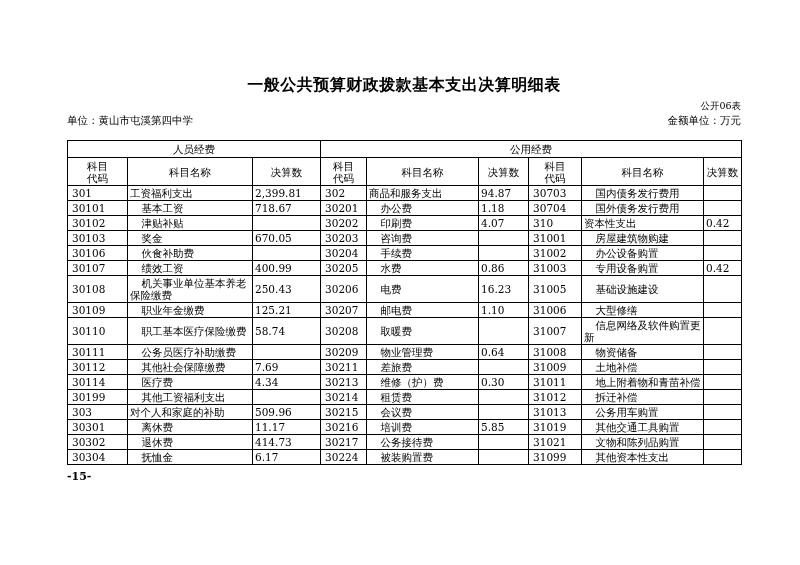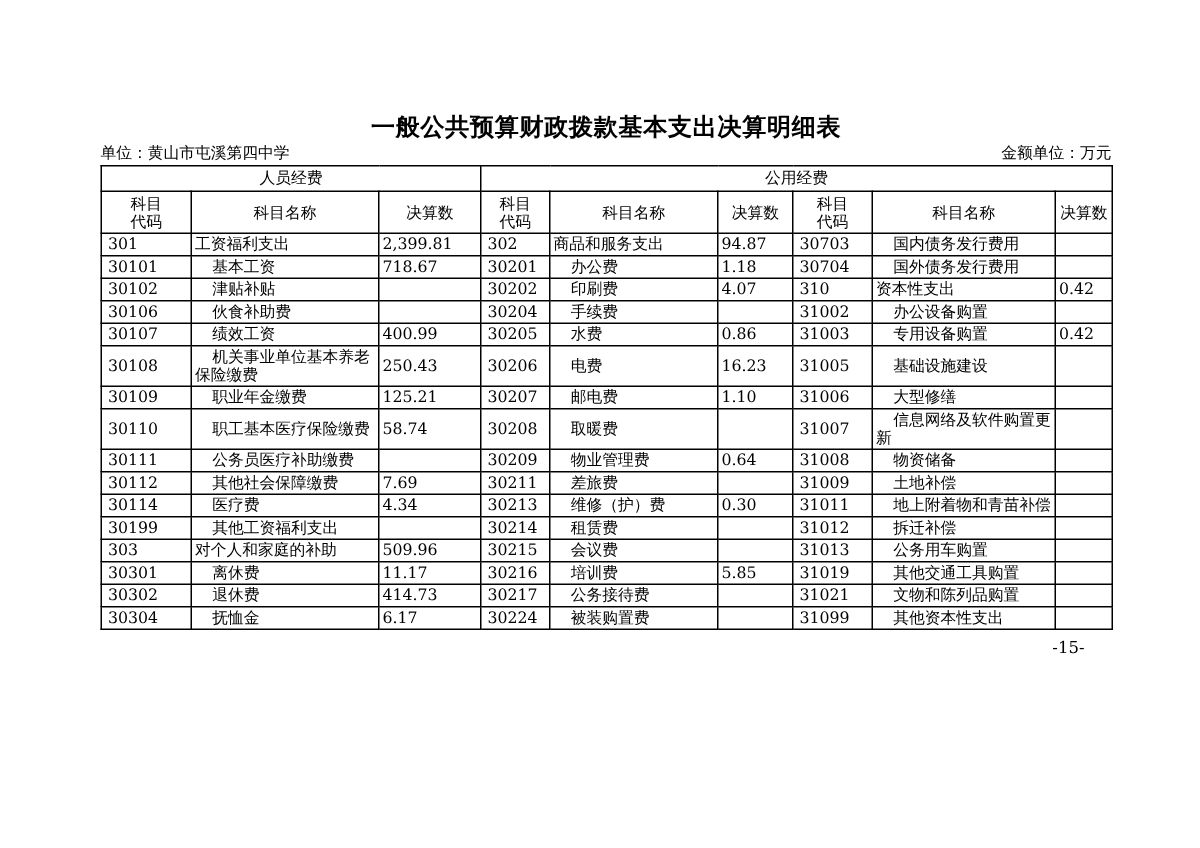--- a/index.html
+++ b/index.html
@@ -33,21 +33,21 @@
     font-size: 9.5px;
     line-height: 12px;
     margin-top: 6px;
   }
   .meta-row {
     display: flex;
     justify-content: space-between;
     font-size: 10.5px;
     line-height: 14px;
     margin-top: 1px;
-    margin-bottom: 1px;
+    margin-bottom: 13px;
   }
   table.budget {
     border-collapse: collapse;
     table-layout: fixed;
     width: 674px;
   }
   table.budget th, table.budget td {
     border: 1px solid #000;
     font-weight: normal;
     font-size: 10.5px;
@@ -70,32 +70,33 @@
   tbody td {
     line-height: 12px;
     padding: 1px 2px;
     height: 15px;
   }
   td.code { text-align: left; padding-left: 4px; white-space: nowrap; overflow: hidden; }
   td.name { text-align: left; white-space: pre; overflow: hidden; }
   td.name.child { text-indent: 1.1em; }
   td.val  { padding-right: 3px; white-space: nowrap; }
   .page-number {
-    text-align: right;
     padding-right: 18px;
     font-size: 11px;
     line-height: 14px;
     margin-top: 5px;
+    font-weight: bold;
   }
 </style>
 </head>
 <body>
 
 <div class="page">
   <h1 class="doc-title">一般公共预算财政拨款基本支出决算明细表</h1>
+  <div class="form-code">公开06表</div>
   <div class="meta-row">
     <span>单位：黄山市屯溪第四中学</span>
     <span>金额单位：万元</span>
   </div>
 
   <table class="budget">
     <colgroup>
       <col style="width:60px">
         <col style="width:125px">
         <col style="width:68px">
@@ -154,20 +155,31 @@
           <td class="name child">津贴补贴</td>
           <td class="val"></td>
           <td class="code">30202</td>
           <td class="name child">印刷费</td>
           <td class="val">4.07</td>
           <td class="code">310</td>
           <td class="name">资本性支出</td>
           <td class="val">0.42</td>
         </tr>
         <tr>
+          <td class="code">30103</td>
+          <td class="name child">奖金</td>
+          <td class="val">670.05</td>
+          <td class="code">30203</td>
+          <td class="name child">咨询费</td>
+          <td class="val"></td>
+          <td class="code">31001</td>
+          <td class="name child">房屋建筑物购建</td>
+          <td class="val"></td>
+        </tr>
+        <tr>
           <td class="code">30106</td>
           <td class="name child">伙食补助费</td>
           <td class="val"></td>
           <td class="code">30204</td>
           <td class="name child">手续费</td>
           <td class="val"></td>
           <td class="code">31002</td>
           <td class="name child">办公设备购置</td>
           <td class="val"></td>
         </tr>

